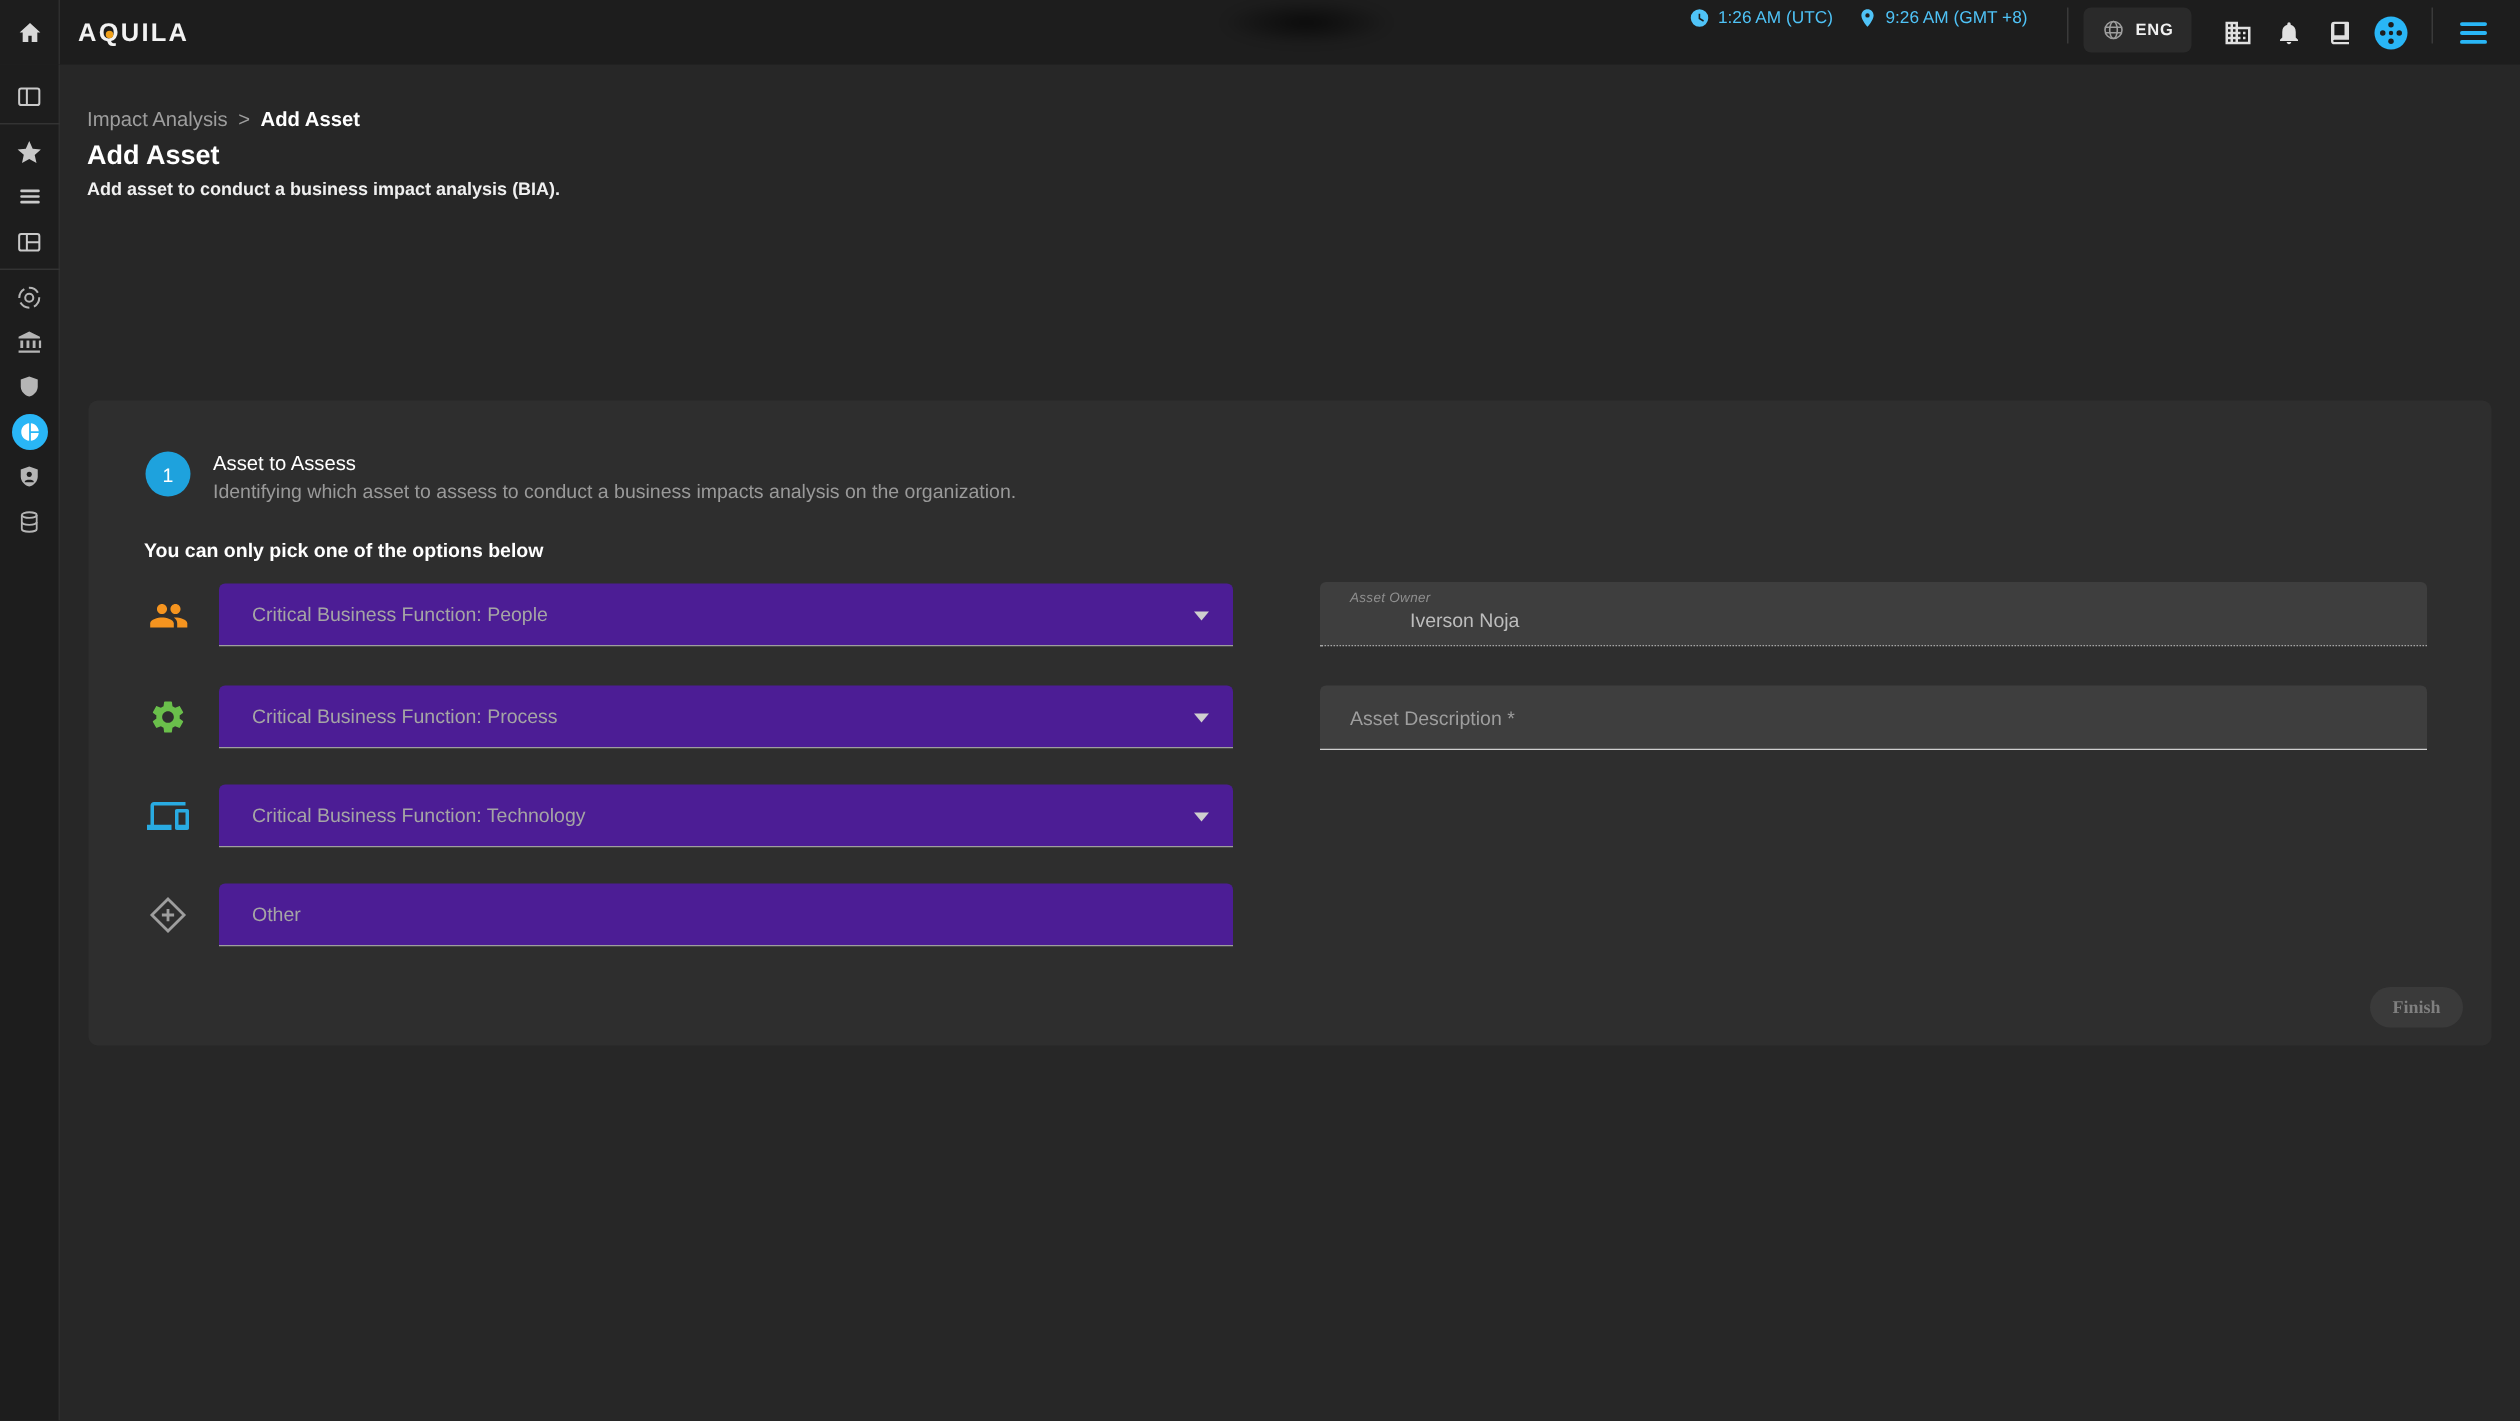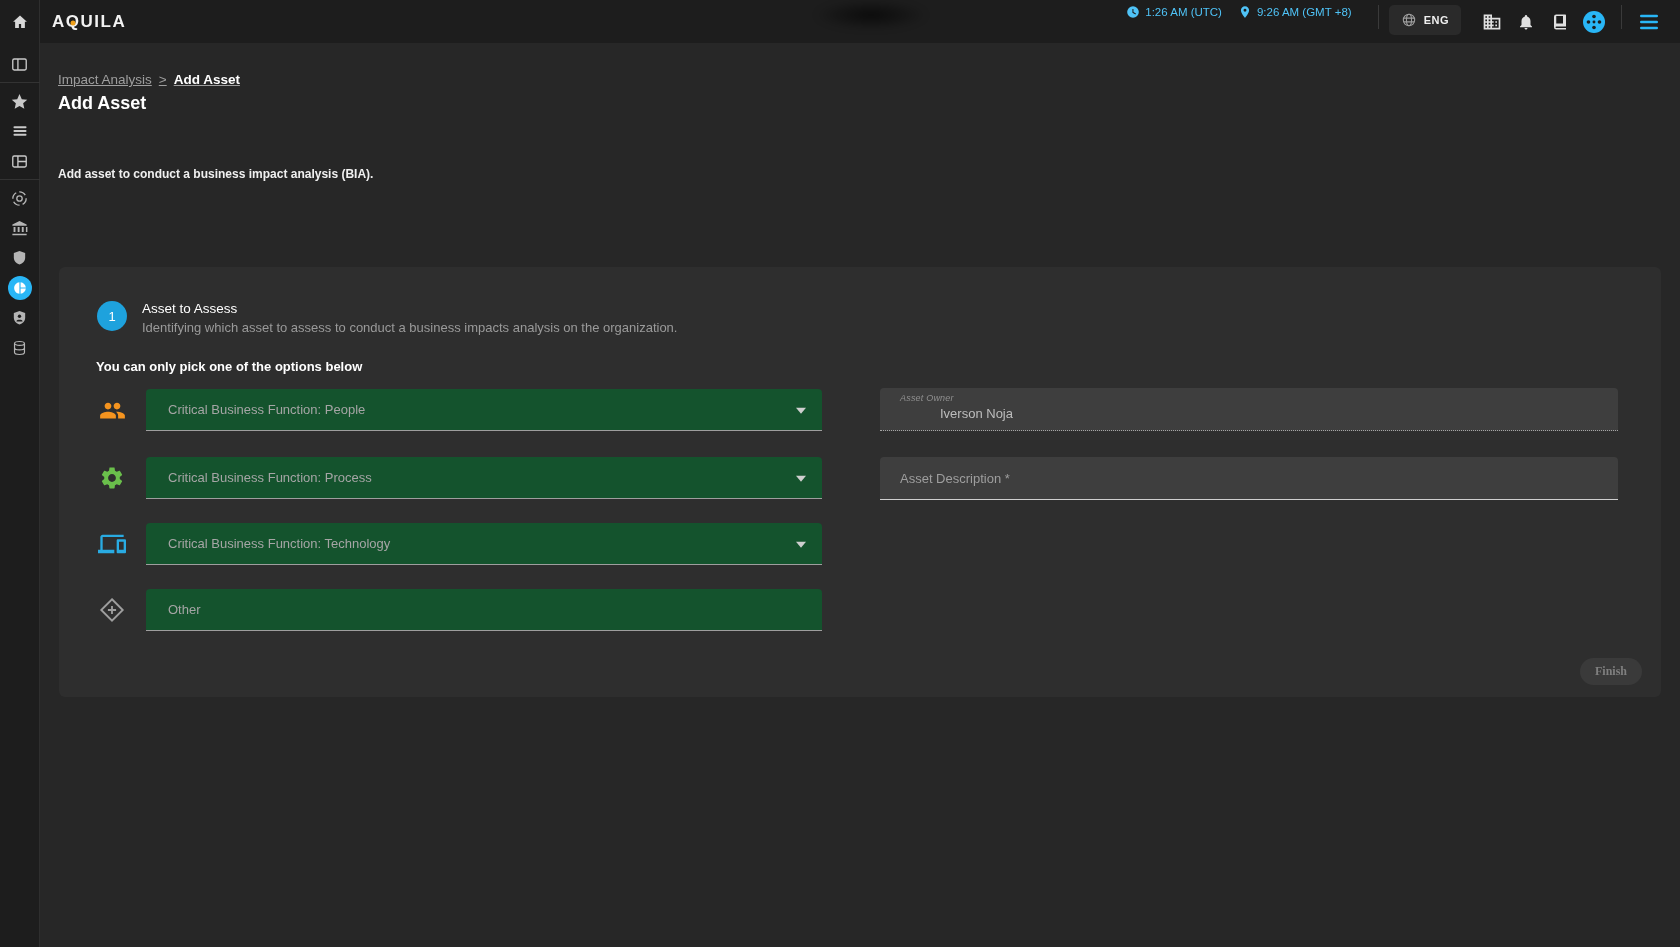--- a/index.html
+++ b/index.html
@@ -36,38 +36,38 @@
              border-right:1px solid #2e2e2e; display:flex; flex-direction:column; align-items:center; z-index:4; }
   .sb-icon { width:40px; height:30px; display:flex; align-items:center; justify-content:center;
              cursor:pointer; }
   .sb-divider { width:40px; height:1px; background:#333; margin:3px 0; }
   .sb-active { width:24px; height:24px; border-radius:50%; background:#29b6f6;
                display:flex; align-items:center; justify-content:center; }
 
   
   .main { position:absolute; left:40px; top:43px; width:1640px; height:904px; background:#272727; }
   .breadcrumb { position:absolute; left:18px; top:29px; font-size:13.5px; color:#9e9e9e;
-                display:flex; gap:7px; align-items:center;text-decoration:underline; }
+                display:flex; gap:7px; align-items:center; }
   .breadcrumb .current { color:#ffffff; font-weight:700; }
   .page-title { position:absolute; left:18px; top:50px; font-size:18px; font-weight:700; color:#fff; }
-  .page-subtitle { position:absolute; left:18px; top:76px; font-size:12px; font-weight:600; color:#f0f0f0;margin-top:48px; }
+  .page-subtitle { position:absolute; left:18px; top:76px; font-size:12px; font-weight:600; color:#f0f0f0; }
 
   
   .card { position:absolute; left:19px; top:224px; width:1602px; height:430px;
           background:#2e2e2e; border-radius:6px; }
   .step-header { position:absolute; left:38px; top:34px; display:flex; gap:15px; }
   .step-circle { width:30px; height:30px; border-radius:50%; background:#1ea2dd; color:#fff;
                  font-size:13px; display:flex; align-items:center; justify-content:center; flex:0 0 30px; }
   .step-title { font-size:13.5px; font-weight:400; color:#fff; margin-bottom:4px; }
   .step-desc { font-size:13px; color:#9a9a9a; }
   .pick-note { position:absolute; left:37px; top:92px; font-size:13px; font-weight:700; color:#fff; }
 
   .option-row { position:absolute; left:37px; width:726px; height:42px; display:flex; align-items:center; }
   .option-icon { width:32px; display:flex; align-items:center; justify-content:center; flex:0 0 32px; }
-  .select-box, .text-box { margin-left:18px; width:814px; height:42px; background:#14532d;
+  .select-box, .text-box { margin-left:18px; width:814px; height:42px; background:#4c1d95;
           border-radius:4px 4px 0 0; border-bottom:1px solid #9e9e9e; position:relative;
           display:flex; align-items:center; padding:0 38px 0 22px; cursor:pointer; }
   .select-box .sel-text { font-size:13px; color:#a5a5a5; }
   .caret { position:absolute; right:16px; top:50%; transform:translateY(-38%);
            width:0; height:0; border-left:5px solid transparent; border-right:5px solid transparent;
            border-top:6px solid #cfcfcf; }
   .text-box input { background:transparent; border:none; outline:none; width:100%;
                     font-size:13px; color:#c5c5c5; font-family:inherit; }
   .text-box input::placeholder { color:#a5a5a5; opacity:1; }
 

